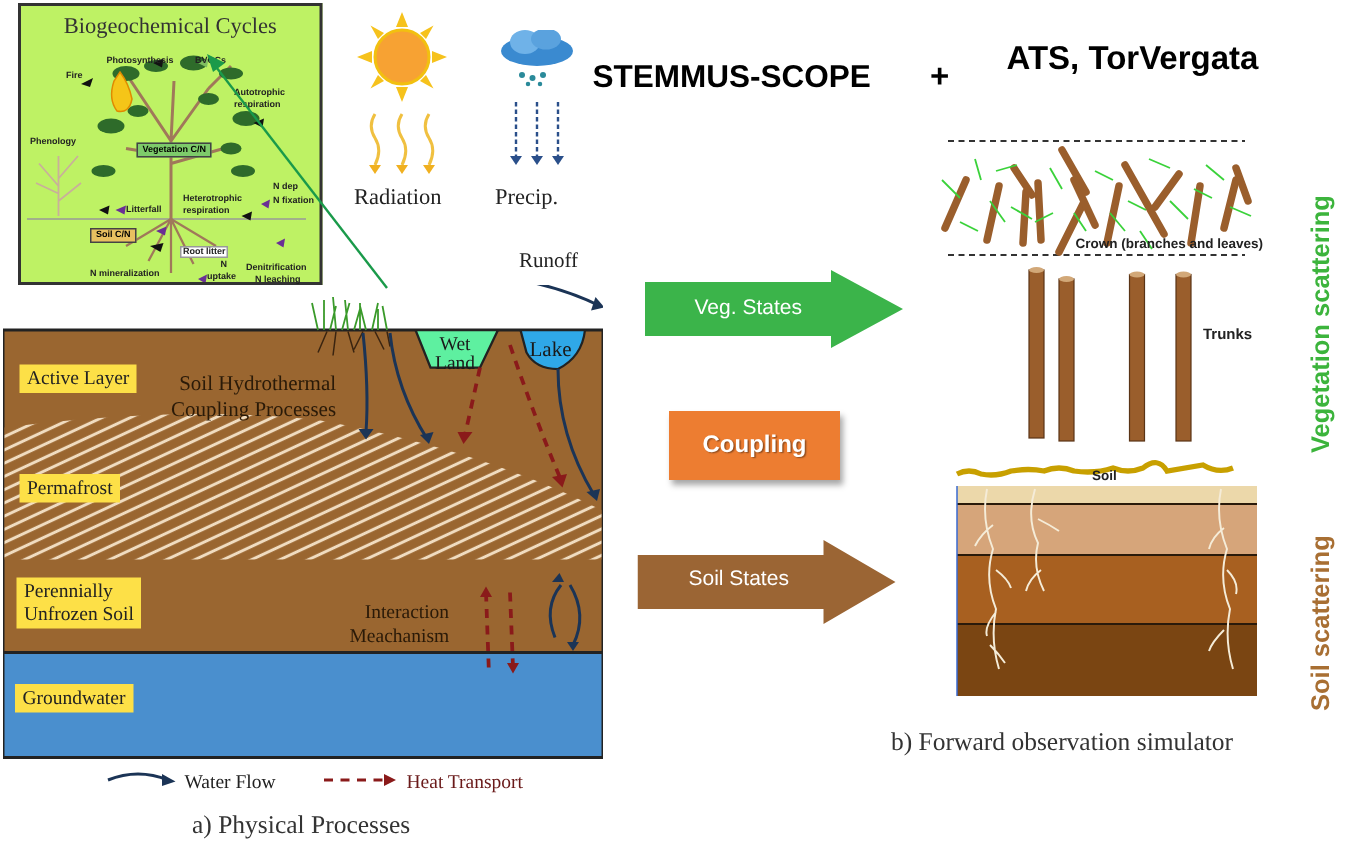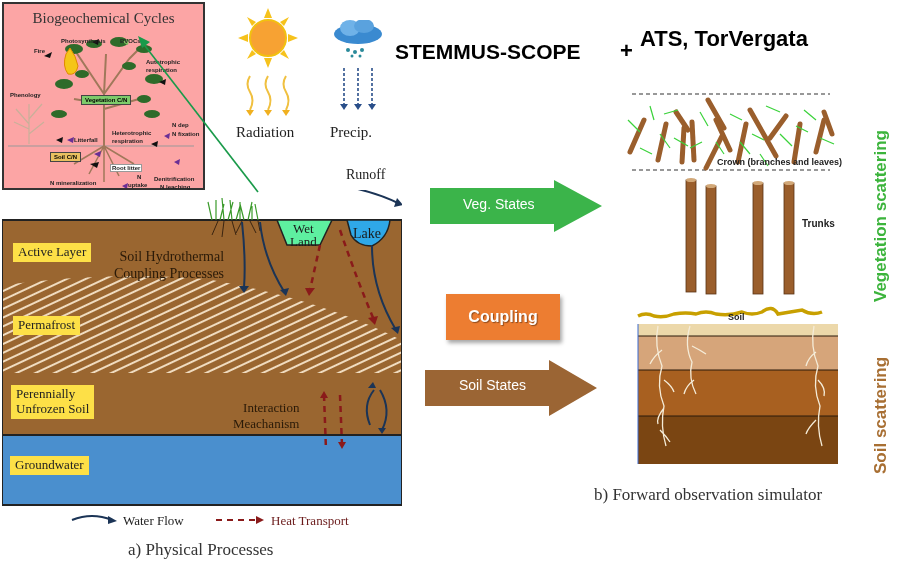--- a/index.html
+++ b/index.html
@@ -1,37 +1,37 @@
 <!DOCTYPE html>
 <html><head>
 <meta charset="utf-8">
 <style>
   html, body { margin: 0; padding: 0; background: #ffffff; }
   body { width: 908px; height: 576px; position: relative; overflow: hidden; font-family: "Liberation Sans", sans-serif; }
   .abs { position: absolute; }
   .serif { font-family: "Liberation Serif", serif; }
 
   
-  #bio-box { left: 2px; top: 2px; width: 203px; height: 188px; border: 2px solid #333; background: #fca5a5; box-sizing: border-box; }
+  #bio-box { left: 12px; top: 2px; width: 203px; height: 188px; border: 2px solid #333; background: #bef264; box-sizing: border-box; }
   #bio-title { left: 0; top: 6px; width: 100%; text-align: center; font-size: 15px; color: #333; }
   .bio-lbl { font-size: 6px; color: #222; font-weight: bold; white-space: nowrap; }
   .bio-tag { font-size: 6px; font-weight: bold; padding: 1px 3px; border: 1px solid #444; white-space: nowrap; }
 
   
   #phys { left: 2px; top: 190px; width: 400px; height: 320px; }
   .layer-label { background: #fde047; color: #222; font-size: 13px; padding: 2px 5px; line-height: 1.15; }
   .phys-text { color: #2a1a08; font-size: 14px; line-height: 1.2; text-align: right; }
   .state-label { color: #fff; font-weight: normal; font-size: 14px; }
-  #coupling-box { left: 446px; top: 274px; width: 114px; height: 46px; background: #ed7d31; box-shadow: 2px 3px 4px rgba(0,0,0,0.35); display: flex; align-items: center; justify-content: center; margin-top: 20px; }
+  #coupling-box { left: 446px; top: 274px; width: 114px; height: 46px; background: #ed7d31; box-shadow: 2px 3px 4px rgba(0,0,0,0.35); display: flex; align-items: center; justify-content: center; }
   #coupling-box span { color: #fff; font-weight: bold; font-size: 16px; text-shadow: 1px 1px 1px rgba(0,0,0,0.4); }
 
   
   #headline-left { left: 395px; top: 40px; font-size: 21px; font-weight: bold; color: #000; }
   #headline-plus { left: 620px; top: 38px; font-size: 22px; font-weight: bold; color: #000; }
-  #headline-right { left: 640px; top: 24px; width: 230px; text-align: left; font-size: 22px; font-weight: bold; color: #000; line-height: 30px; }
+  #headline-right { left: 640px; top: 24px; width: 230px; text-align: center; font-size: 22px; font-weight: bold; color: #000; line-height: 30px; }
 
   .vert { transform-origin: left top; transform: rotate(-90deg); white-space: nowrap; font-weight: bold; font-size: 17px; }
   .cap { font-size: 17px; color: #333; white-space: nowrap; text-align: right; }
 </style>
 </head>
 <body>
 
 <div id="bio-box" class="abs">
   <div id="bio-title" class="abs serif">Biogeochemical Cycles</div>
   <svg class="abs" style="left:0;top:0" width="199" height="184">

